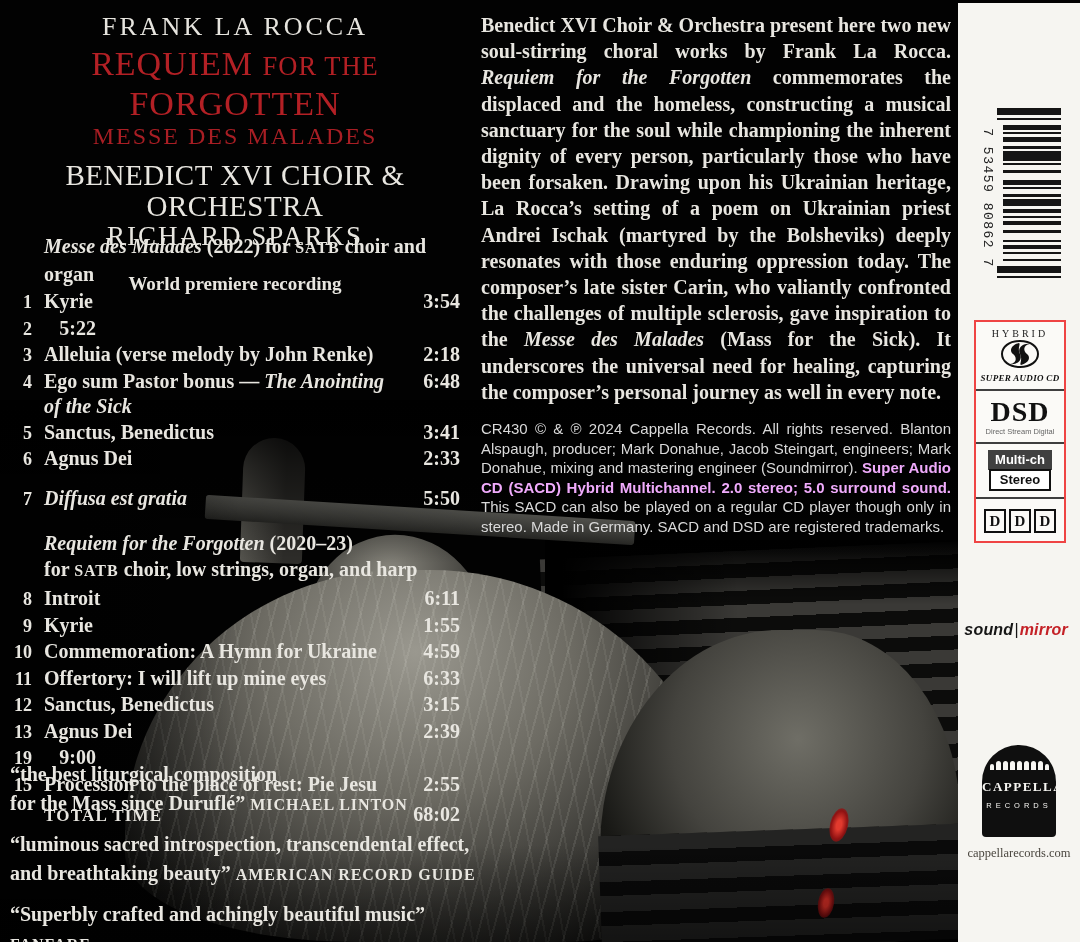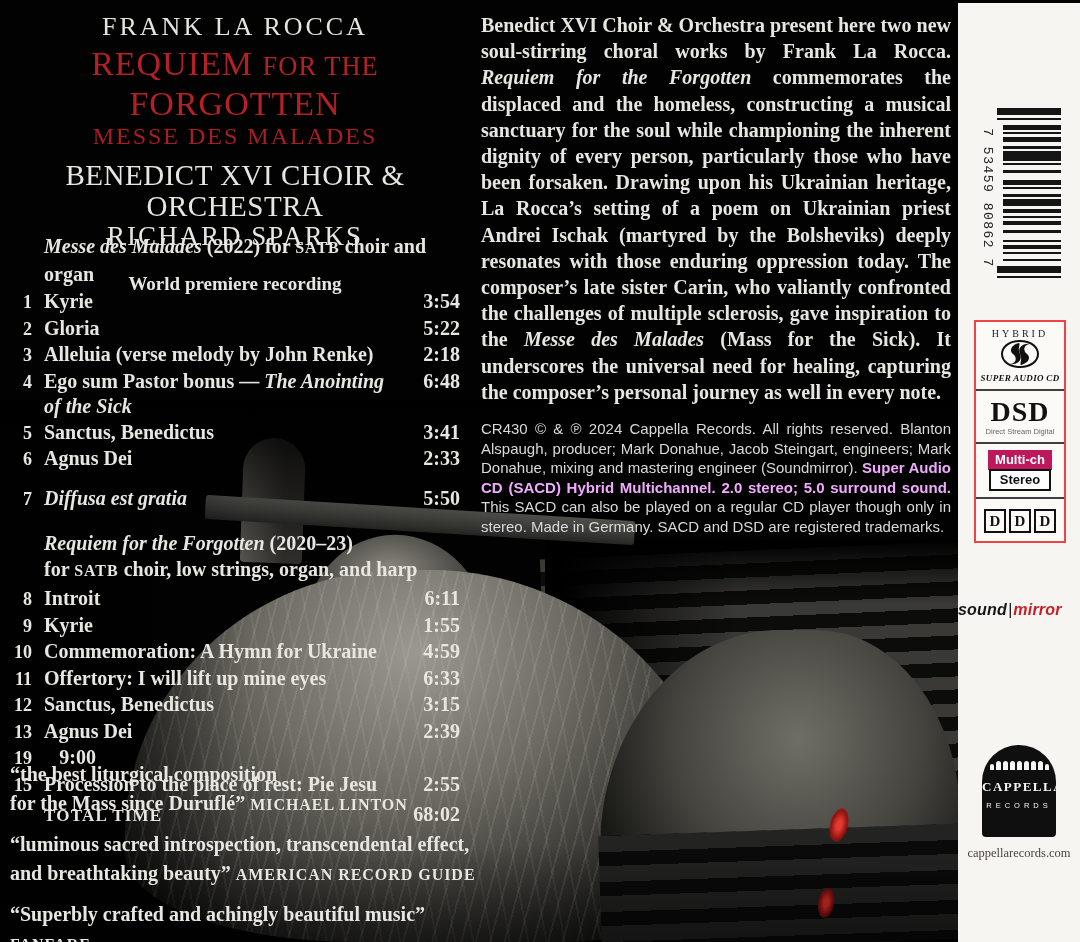--- a/index.html
+++ b/index.html
@@ -79,28 +79,28 @@
   .bc-bars span.tall{height:64px;}
   .bc-digits{height:22px;font-family:"Liberation Mono", monospace;font-size:13px;letter-spacing:1.5px;
       text-align:center;color:#222;padding-top:2px;}
   .logo-box{position:absolute;left:16px;top:317px;width:88px;border:2px solid #ef4444;background:#fbfaf7;}
   .cell{border-top:2px solid #3f3f3f;text-align:center;padding:6px 2px;}
   .cell:first-child{border-top:none;}
   .hybrid-label{font-size:10px;letter-spacing:3px;color:#222;font-family:"Liberation Serif",serif;}
   .sacd-label{font-size:9px;font-weight:bold;font-style:italic;letter-spacing:.3px;font-family:"Liberation Serif",serif;}
   .dsd-label{font-family:"Liberation Serif",serif;font-weight:bold;font-size:28px;line-height:30px;letter-spacing:1px;}
   .dsd-sub{font-size:7.5px;color:#666;}
-  .multich{display:inline-block;background:#be185d;color:#fff;font-weight:bold;font-size:13px;
+  .multich{display:inline-block;background:#404040;color:#fff;font-weight:bold;font-size:13px;
            padding:2px 7px 3px;}
   .stereo{display:inline-block;border:2px solid #101010;color:#101010;font-weight:bold;font-size:13px;
           padding:1px 9px 2px;margin-top:-1px;background:#fff;}
   .ddd{display:flex;justify-content:center;gap:3px;padding:4px 0 2px;}
   .ddd span{display:inline-block;width:18px;height:20px;line-height:20px;border:2.5px solid #101010;
       font-family:"Liberation Serif",serif;font-weight:bold;font-size:15px;text-align:center;}
-  .soundmirror{position:absolute;left:0;top:598px;width:110px;text-align:left;
+  .soundmirror{position:absolute;left:0;top:618px;width:110px;text-align:right;
       font-weight:900;font-style:italic;font-size:16px;letter-spacing:.2px;}
   .sm-left{color:#161616;} .sm-bar{color:#161616;font-weight:400;margin:0 1px;} .sm-right{color:#c42127;}
   .cappella{position:absolute;left:24px;top:742px;width:74px;height:92px;background:#0f0f0f;
       border-radius:37px 37px 4px 4px;text-align:center;color:#f6f5f1;overflow:hidden;}
   .cap-windows{display:flex;justify-content:center;gap:2px;margin-top:16px;align-items:flex-end;}
   .cap-windows i{display:block;width:5px;height:9px;background:#f6f5f1;border-radius:3px 3px 0 0;}
   .cap-windows i:nth-child(1),.cap-windows i:nth-child(9){height:6px;width:4px;}
   .cap-name{font-family:"Liberation Serif",serif;font-size:13px;letter-spacing:1.5px;margin-top:9px;font-weight:bold;}
   .cap-records{font-size:7.5px;letter-spacing:4px;margin-top:6px;}
   .website{position:absolute;left:0;top:843px;width:122px;text-align:center;
@@ -139,21 +139,20 @@
     <div class="work">
       <div class="work-heading"><span class="i">Messe des Malades</span><span> (2022) for </span><span class="sc">SATB</span><span> choir and organ</span></div>
       <div class="rows">
           <div class="trow">
             <span class="num">1</span>
             <span class="ttl"><span>Kyrie</span></span>
             <span class="time">3:54</span>
           </div>
           <div class="trow">
             <span class="num">2</span>
-            <span class="ttl"><span>Gloria</span></span>
             <span class="time">5:22</span>
           </div>
           <div class="trow">
             <span class="num">3</span>
             <span class="ttl"><span>Alleluia (verse melody by John Renke)</span></span>
             <span class="time">2:18</span>
           </div>
           <div class="trow">
             <span class="num">4</span>
             <span class="ttl"><span>Ego sum Pastor bonus — </span><span class="i">The Anointing of the Sick</span></span>

